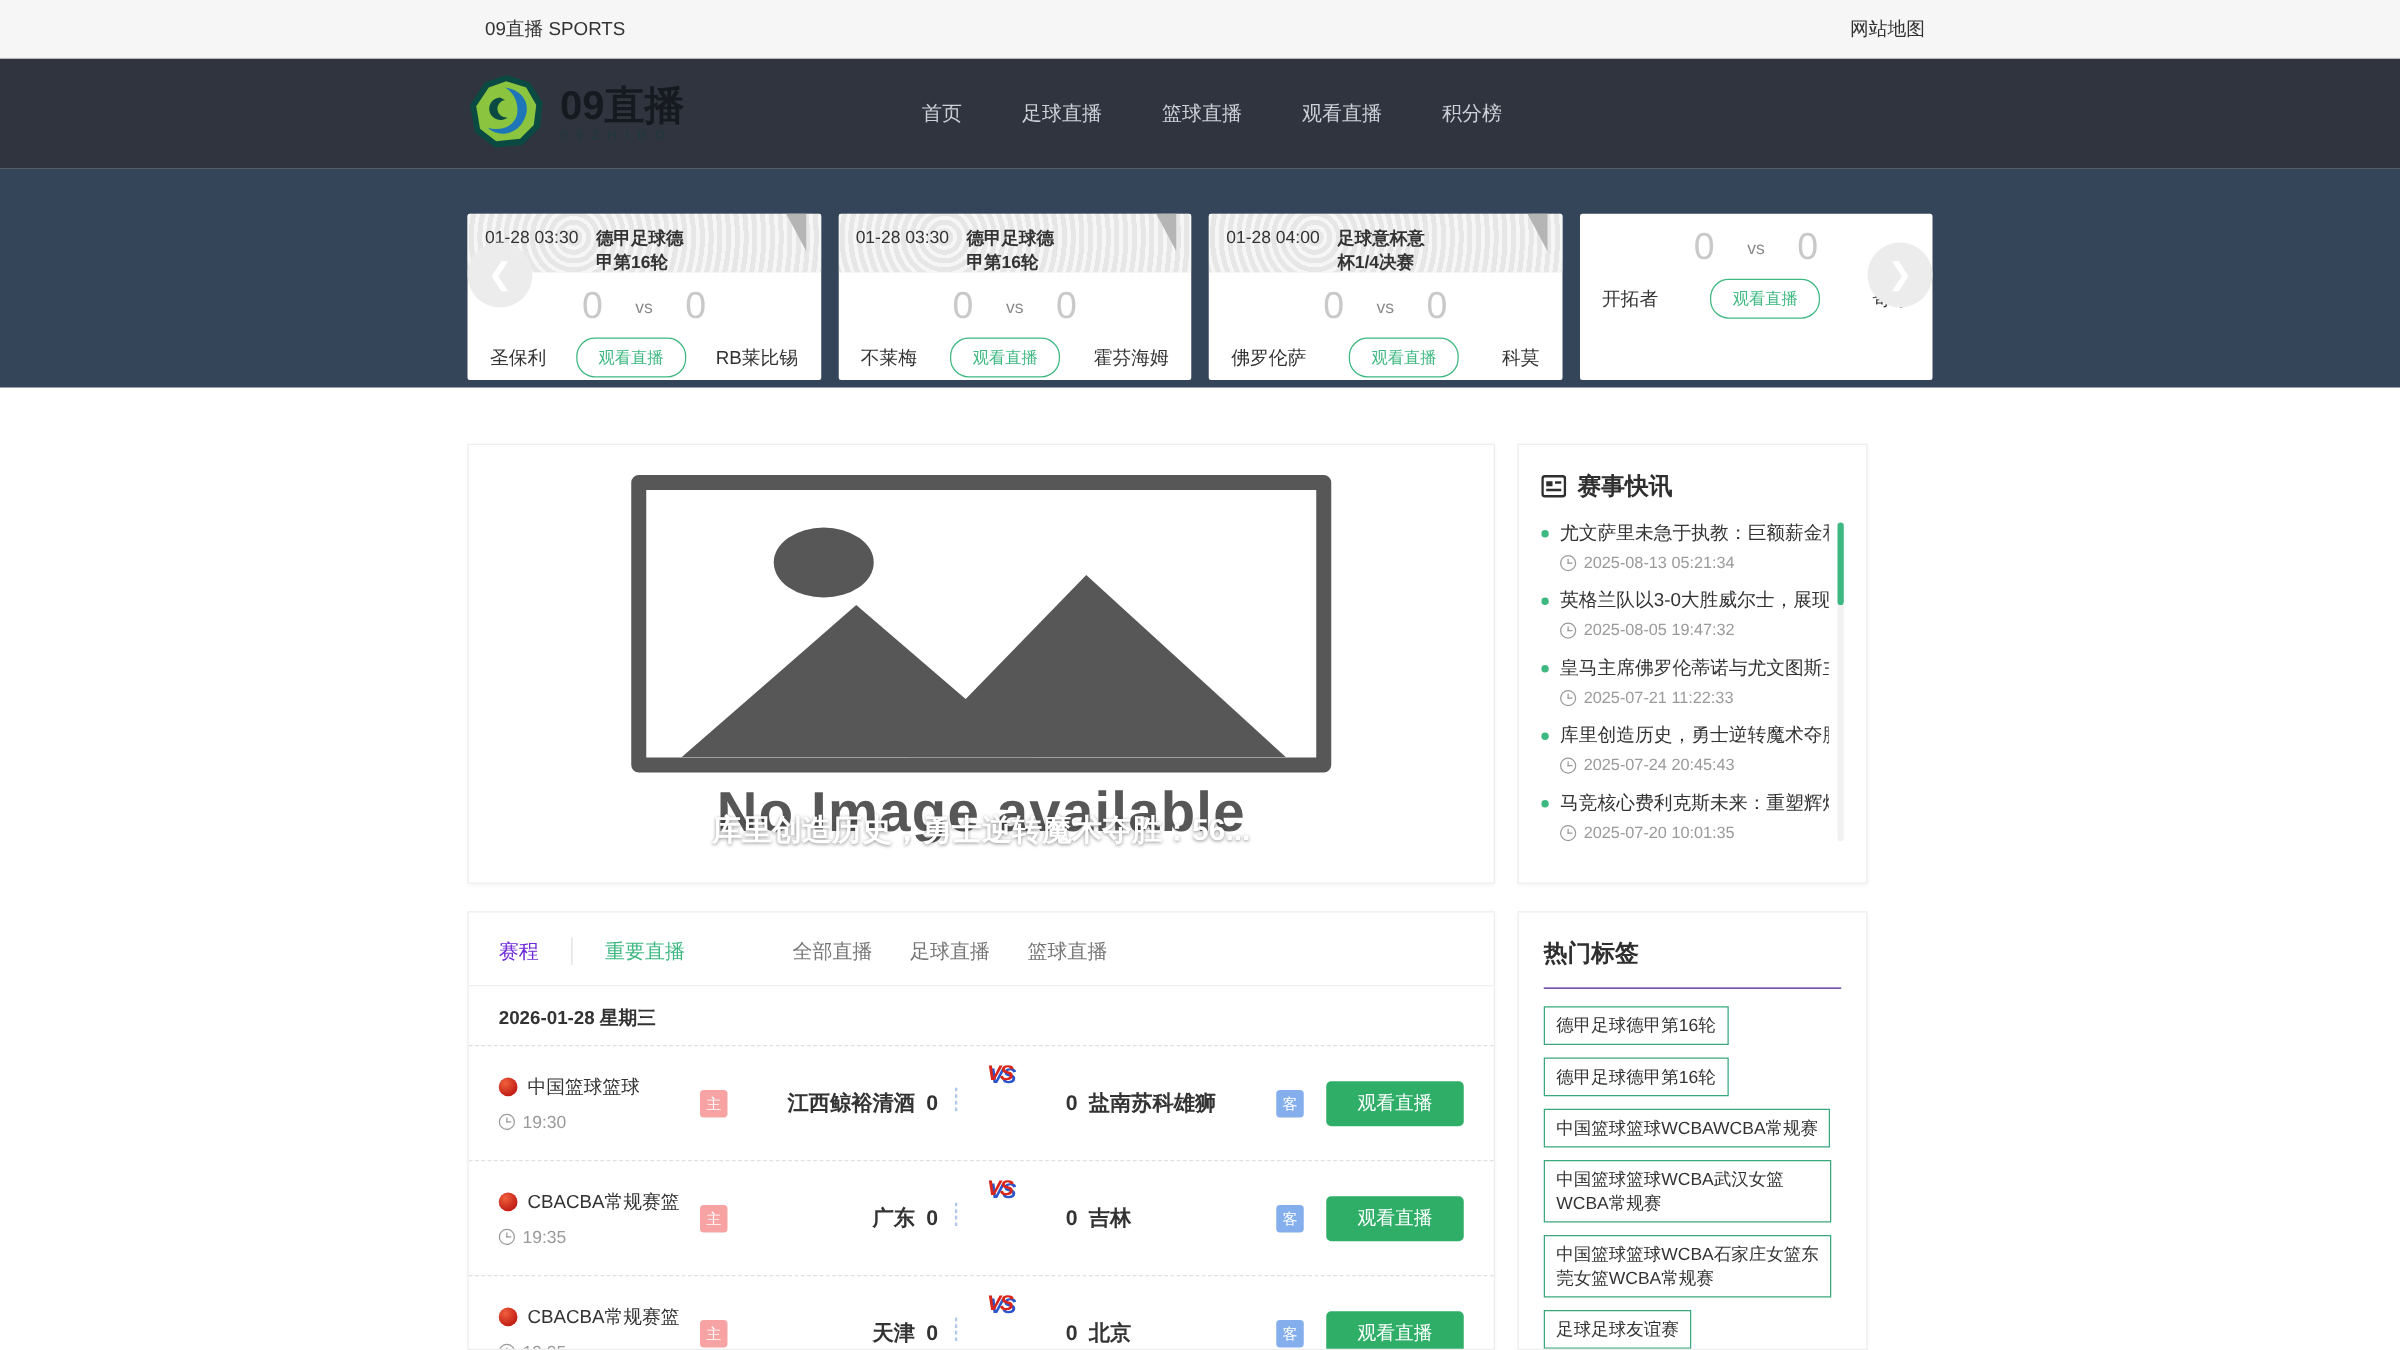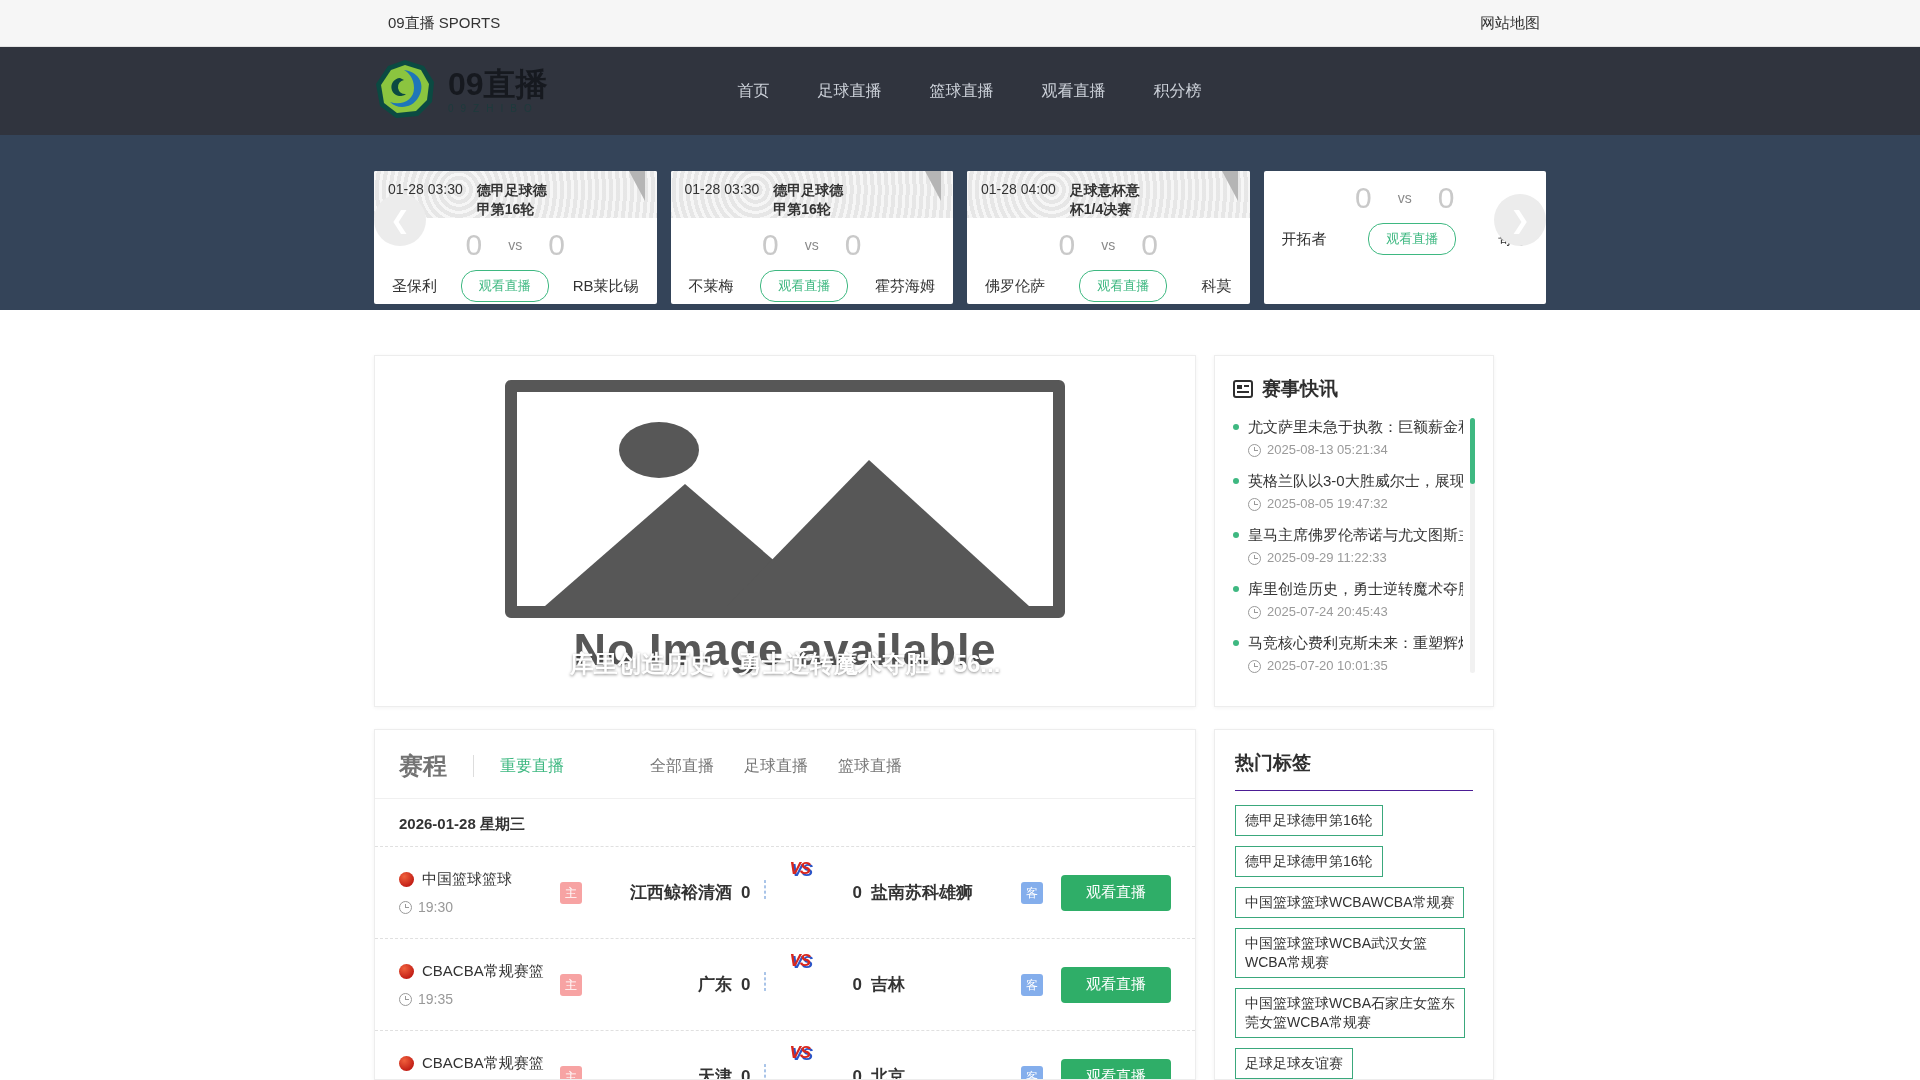--- a/index.html
+++ b/index.html
@@ -76,21 +76,21 @@
     border-radius:50%; background:#3eb881; }
   .news-item-time { font-size:13px; color:#9a9a9a; padding-left:15px; margin-top:5px; display:flex; align-items:flex-end; }
   .clock { display:inline-block; width:13px; height:13px; border:1px solid #9a9a9a; border-radius:50%;
     position:relative; margin-right:6px; flex:0 0 auto; }
   .clock::after { content:""; position:absolute; left:5px; top:2px; width:1px; height:4px; background:#9a9a9a; }
   .clock::before { content:""; position:absolute; left:5px; top:5px; width:4px; height:1px; background:#9a9a9a; }
 
   
   .schedule { margin-top:22px; height:351px; overflow:hidden; }
   .sch-head { display:flex; align-items:center; padding:20px 24px 16px 24px; border-bottom:1px solid #f0f0f0; }
-  .sch-title { font-size:24px; font-weight:bold; color:#737373; }
+  .sch-title { font-size:16px; font-weight:normal; color:#6d28d9; }
   .sch-divider { width:1px; height:22px; background:#ddd; margin:0 26px; }
   .sch-tab { font-size:16px; color:#777; cursor:pointer; margin-right:30px; }
   .sch-tab.active { color:#3eb881; margin-right:86px; }
   .sch-date { font-size:15px; font-weight:bold; color:#333; padding:16px 24px 12px 24px; }
   .sch-row { display:flex; align-items:center; padding:12px 24px; border-top:1px dashed #e0e0e0; height:92px; }
   .sch-left { width:178px; }
   .sch-league { display:flex; align-items:center; font-size:15px; font-weight:normal; color:#333; }
   .ball { width:15px; height:15px; border-radius:50%; margin-right:8px; flex:0 0 auto;
     background:radial-gradient(circle at 35% 30%, #f0603c, #c32017 70%); }
   .sch-time { display:flex; align-items:center; font-size:14px; color:#999; margin-top:10px; }
@@ -379,21 +379,21 @@
             <div class="news-item-title">英格兰队以3-0大胜威尔士，展现强大的...</div>
             <div class="news-item-time">
                 <span class="clock"></span>
                 <span>2025-08-05 19:47:32</span>
               </div>
           </div>
           <div class="news-item">
             <div class="news-item-title">皇马主席佛罗伦蒂诺与尤文图斯主席阿涅...</div>
             <div class="news-item-time">
                 <span class="clock"></span>
-                <span>2025-09-29 11:22:33</span>
+                <span>2025-07-21 11:22:33</span>
               </div>
           </div>
           <div class="news-item">
             <div class="news-item-title">库里创造历史，勇士逆转魔术夺胜：56...</div>
             <div class="news-item-time">
                 <span class="clock"></span>
                 <span>2025-07-24 20:45:43</span>
               </div>
           </div>
           <div class="news-item">

